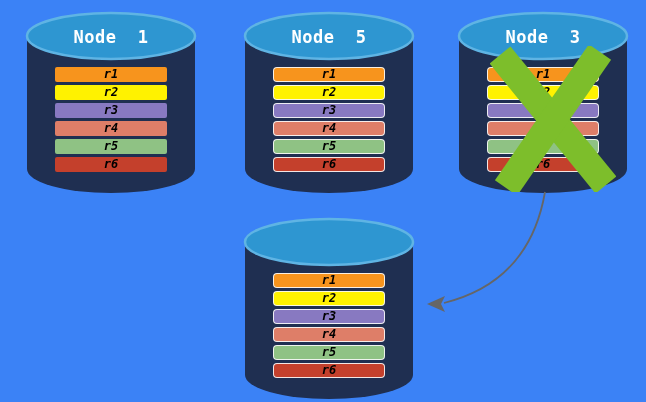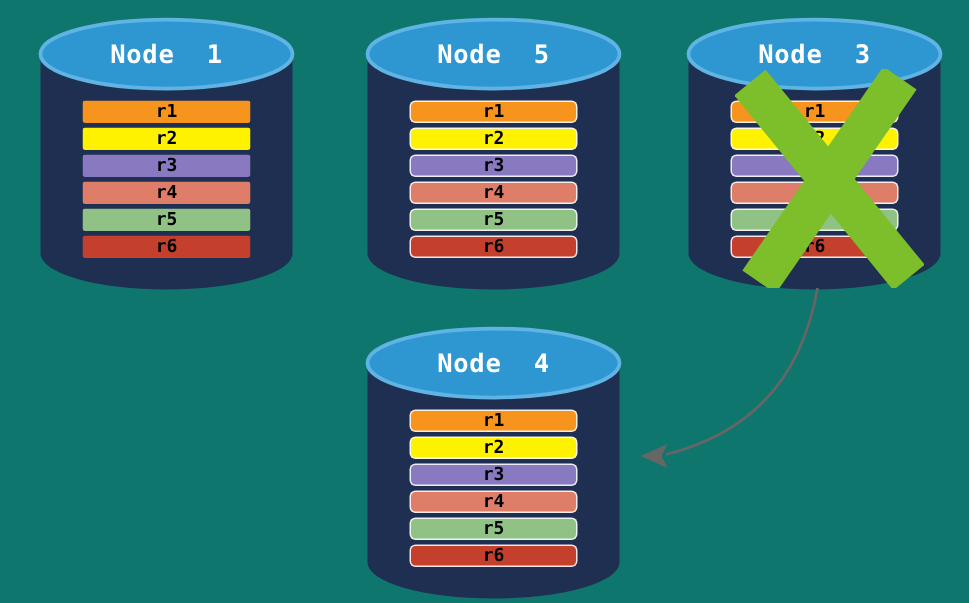--- a/index.html
+++ b/index.html
@@ -1,27 +1,27 @@
 <!DOCTYPE html>
 <html><head>
 <meta charset="utf-8">
 <style>
   html,body{margin:0;padding:0;background:#ffffff;}
   .canvas{
-    position:relative;width:646px;height:402px;background:#0f766e;overflow:hidden;
+    position:relative;width:646px;height:402px;background:#3b82f6;overflow:hidden;
     font-family:"DejaVu Sans Mono","Liberation Mono",monospace;
   }
   .node{position:absolute;width:174px;height:190px;}
   .node svg.cyl{position:absolute;left:0;top:0;}
   .node-title{
     position:absolute;left:0;top:19px;width:174px;height:24px;
     text-align:center;font-size:17px;font-weight:bold;color:#ffffff;
     white-space:pre;letter-spacing:0.5px;line-height:24px;
   }
-  .bars{position:absolute;left:31px;top:61px;width:112px;}
+  .bars{position:absolute;left:31px;top:61px;width:112px;font-style:italic;}
   .bar{
     box-sizing:border-box;height:15px;margin-bottom:3px;border-radius:4px;
     border:1px solid rgba(248,248,248,0.9);
     text-align:center;font-size:12px;font-weight:bold;color:#000;
     line-height:13px;overflow:hidden;
   }
   .node.sharp .bar{border-color:transparent;border-radius:2px;}
   .overlay{position:absolute;left:0;top:0;pointer-events:none;}
 </style>
 </head>
@@ -75,21 +75,20 @@
       <div class="bar" style="background: rgb(143, 194, 132);"><span>r5</span></div>
       <div class="bar" style="background: rgb(196, 64, 44);"><span>r6</span></div>
     </div>
   </div>
 
   <div class="node" style="left:242px;top:212px;">
     <svg class="cyl" width="174" height="190" viewBox="0 0 174 190">
       <path d="M3,30 L3,163 A84,24 0 0 0 171,163 L171,30 Z" fill="#1F2F51"></path>
       <ellipse cx="87" cy="30" rx="84" ry="23" stroke-width="2.5" fill="#2E96D1" stroke="#5FB4E4"></ellipse>
     </svg>
-    <div class="node-title">Node  4</div>
     <div class="bars">
       <div class="bar" style="background: rgb(247, 148, 29);"><span>r1</span></div>
       <div class="bar" style="background: rgb(255, 242, 0);"><span>r2</span></div>
       <div class="bar" style="background: rgb(136, 121, 193);"><span>r3</span></div>
       <div class="bar" style="background: rgb(222, 126, 104);"><span>r4</span></div>
       <div class="bar" style="background: rgb(143, 194, 132);"><span>r5</span></div>
       <div class="bar" style="background: rgb(196, 64, 44);"><span>r6</span></div>
     </div>
   </div>
 

